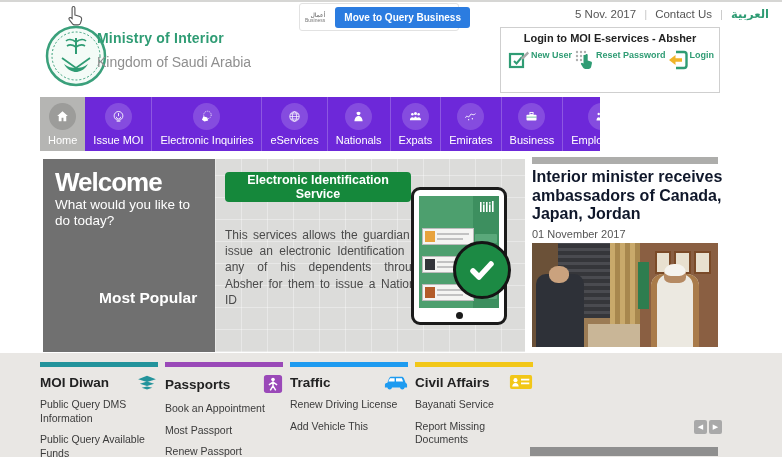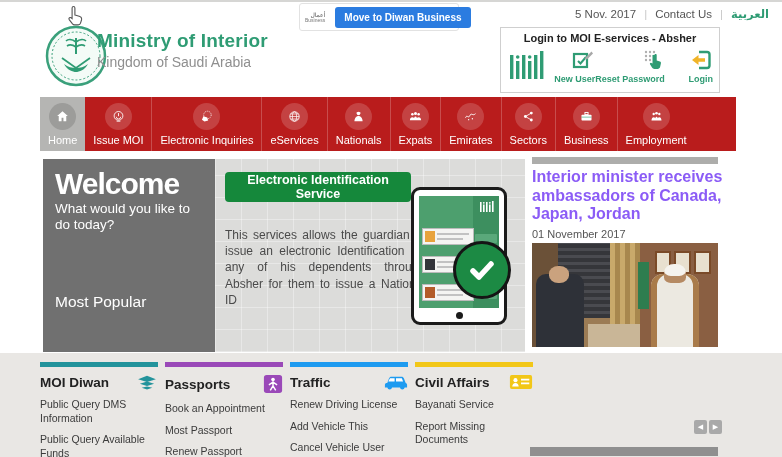--- a/index.html
+++ b/index.html
@@ -3,60 +3,60 @@
 <meta charset="utf-8">
 <style>
   html,body{margin:0;padding:0;background:#fff;}
   .page{position:relative;width:782px;height:457px;overflow:hidden;background:#fff;
         font-family:"Liberation Sans","DejaVu Sans",sans-serif;}
   .abs{position:absolute;}
   .topstrip{left:0;top:0;width:782px;height:2px;background:#d6d6d4;}
 
   
   .logo-wrap{left:44px;top:24px;width:64px;height:64px;}
-  .brand-title{left:97px;top:30px;font-size:19px;color:#2f9c74;font-weight:bold;letter-spacing:.2px;}
+  .brand-title{left:97px;top:30px;font-size:14px;color:#2f9c74;font-weight:bold;letter-spacing:.2px;}
   .brand-sub{left:97px;top:54px;font-size:14px;color:#8f8f8f;}
 
   .biz-box{left:299px;top:3px;width:160px;height:28px;border:1px solid #e2e2e2;border-radius:3px;
            background:#fff;display:flex;align-items:center;gap:5px;padding-left:5px;box-sizing:border-box;}
   .biz-logo-txt{display:flex;flex-direction:column;align-items:flex-end;line-height:1;}
   .biz-ar{font-size:6px;color:#555;}
   .biz-en{font-size:5px;color:#777;}
   .biz-btn{background:#2b7ce0;color:#fff;font-size:10px;font-weight:bold;border:none;border-radius:3px;
            height:21px;padding:0 9px;cursor:pointer;white-space:nowrap;}
 
   .topmeta{left:575px;top:7px;display:flex;align-items:center;gap:8px;font-size:11.5px;color:#555;}
   .topmeta .sep{color:#c9c9c9;}
   .lang{color:#2f9c74;font-weight:bold;cursor:pointer;}
   .contact{cursor:pointer;}
 
   .login-box{left:500px;top:27px;width:220px;height:66px;border:1px solid #cfcfcf;background:#fff;
              box-sizing:border-box;}
   .login-title{text-align:center;font-size:11px;font-weight:bold;color:#222;margin-top:4px;}
   .login-row{display:flex;align-items:flex-start;margin-top:4px;padding:0 6px;}
-  .login-action{display:flex;flex-direction:column;align-items:flex-end;flex:1;cursor:pointer;}
+  .login-action{display:flex;flex-direction:row;align-items:flex-start;flex:1;cursor:pointer;}
   .login-action .lbl{font-size:9px;font-weight:bold;color:#2f9c74;margin-top:2px;white-space:nowrap;}
 
   
-  .navbar{left:40px;top:97px;width:696px;height:54px;background:#b91c1c;display:flex;}
+  .navbar{left:40px;top:97px;width:560px;height:54px;background:#6d28d9;display:flex;}
   .nav-item{display:flex;flex-direction:column;align-items:center;justify-content:center;
             padding:0 8px;cursor:pointer;gap:4px;white-space:nowrap;}
   .nav-item + .nav-item{border-left:1px solid rgba(255,255,255,.22);}
   .nav-item .circ{width:27px;height:27px;border-radius:50%;background:rgba(255,255,255,.17);
                   display:flex;align-items:center;justify-content:center;}
   .nav-item .nlbl{font-size:11px;color:#fff;}
   .nav-item.active{background:#b5b5b3;border-left:none;}
   .nav-item.active + .nav-item{border-left:none;}
   .nav-item.active .circ{background:#9c9c9a;}
 
   
   .welcome{left:43px;top:159px;width:172px;height:193px;background:#707070;box-sizing:border-box;padding:10px 12px;}
-  .w-title{font-size:30px;font-weight:bold;color:#fff;line-height:1;letter-spacing:-1px;}
+  .w-title{font-size:26px;font-weight:bold;color:#fff;line-height:1;letter-spacing:-1px;}
   .w-sub{font-size:13.5px;color:#fff;margin-top:2px;width:142px;line-height:1.2;}
-  .w-pop{font-size:15.5px;font-weight:normal;color:#fff;margin-top:60px;}
+  .w-pop{font-size:15.5px;font-weight:bold;color:#fff;margin-top:60px;margin-left:44px;}
 
   .panel{left:215px;top:159px;width:310px;height:193px;background:#dcdcda;overflow:visible;
          background-image:
            repeating-linear-gradient(0deg,rgba(255,255,255,.35) 0 1px,transparent 1px 22px),
            repeating-linear-gradient(90deg,rgba(255,255,255,.35) 0 1px,transparent 1px 26px);}
   .svc-btn{position:absolute;left:10px;top:13px;width:186px;height:30px;background:#15883b;color:#fff;
            font-size:12.5px;font-weight:bold;border:none;border-radius:4px;cursor:pointer;
            font-family:"Liberation Sans",sans-serif;}
   .svc-desc{position:absolute;left:10px;top:68px;width:200px;font-size:12px;color:#4a4a4a;
             text-align:justify;line-height:1.35;}
@@ -73,21 +73,21 @@
   .card .av{position:absolute;left:2px;top:2px;width:10px;height:11px;}
   .card .ln{position:absolute;left:14px;height:2px;background:#c2c2c2;}
   .home-dot{position:absolute;left:50%;bottom:3px;width:7px;height:7px;margin-left:-3.5px;
             border-radius:50%;background:#1b1b1b;}
   .check{position:absolute;left:238px;top:82px;width:58px;height:58px;border-radius:50%;
          background:#1c8a44;border:3px solid #151515;box-sizing:border-box;
          display:flex;align-items:center;justify-content:center;}
 
   
   .news-bar{left:532px;top:157px;width:186px;height:7px;background:#adadab;}
-  .news-h{left:532px;top:168px;width:192px;font-size:16px;font-weight:bold;color:#8b5cf6;line-height:1.16;cursor:pointer;}
+  .news-h{left:532px;top:168px;width:192px;font-size:16px;font-weight:bold;color:#0f172a;line-height:1.16;cursor:pointer;}
   .news-date{left:532px;top:228px;font-size:11px;color:#555;}
   .photo{left:532px;top:243px;width:186px;height:104px;overflow:hidden;background:#9c7c55;cursor:pointer;}
   .ph{position:absolute;}
   .news-cap{left:532px;top:352px;width:192px;font-size:10.5px;color:#444;line-height:1.45;}
   .more{color:#009257;font-weight:bold;cursor:pointer;}
   .more-arr{color:#009257;font-size:8px;}
 
   
   .band{left:0;top:353px;width:782px;height:104px;background:#e9e7e4;}
   .col{position:absolute;top:362px;width:118px;}
@@ -132,21 +132,21 @@
     <svg width="26" height="22" viewBox="0 0 26 22">
       <rect x="1" y="4" width="2.6" height="15" fill="#4472c4"></rect>
         <rect x="5.5" y="8" width="2.6" height="11" fill="#4472c4"></rect>
         <circle cx="6.8" cy="5" r="1.4" fill="#4472c4"></circle>
       <rect x="10" y="4" width="2.6" height="15" fill="#4472c4"></rect>
         <rect x="14.5" y="8" width="2.6" height="11" fill="#4472c4"></rect>
         <circle cx="15.8" cy="5" r="1.4" fill="#4472c4"></circle>
       <rect x="19" y="4" width="2.6" height="15" fill="#4472c4"></rect>
         <rect x="23" y="1.5" width="2.6" height="17.5" fill="#4472c4"></rect>
     </svg>
-    <button class="biz-btn">Move to Diwan Business</button>
+    <button class="biz-btn">Move to Query Business</button>
   </div>
 
   <div class="abs topmeta">
     <span>5 Nov. 2017</span>
     <span class="sep">|</span>
     <span class="contact">Contact Us</span>
     <span class="sep">|</span>
     <span class="lang">العربية</span>
   </div>
 
@@ -263,31 +263,20 @@
             <path d="M4 14c2.5-6 4.5 2 7-3.5s4.5 1.5 9-3" fill="none" stroke="#fff" stroke-width="1.5"></path>
             <circle cx="9" cy="17" r="1.1" fill="#fff"></circle>
             <circle cx="15" cy="15.5" r="1.1" fill="#fff"></circle>
           </svg>
       </span>
       <span class="nlbl">Emirates</span>
     </a>
     <a class="nav-item">
       <span class="circ">
         <svg width="15" height="15" viewBox="0 0 24 24">
-            <path d="M7 12L16.5 6.5M7 12l9.5 5.5" stroke="#fff" stroke-width="1.4"></path>
-            <circle cx="7" cy="12" r="2.3" fill="#fff"></circle>
-            <circle cx="16.5" cy="6.5" r="2.3" fill="#fff"></circle>
-            <circle cx="16.5" cy="17.5" r="2.3" fill="#fff"></circle>
-          </svg>
-      </span>
-      <span class="nlbl">Sectors</span>
-    </a>
-    <a class="nav-item">
-      <span class="circ">
-        <svg width="15" height="15" viewBox="0 0 24 24">
             <rect x="9.5" y="5.5" width="5" height="3.5" fill="none" stroke="#fff" stroke-width="1.5"></rect>
             <rect x="4" y="9" width="16" height="9.5" rx="1.2" fill="#fff"></rect>
             <path d="M4 13h16" stroke="#2f9c74" stroke-width="1"></path>
           </svg>
       </span>
       <span class="nlbl">Business</span>
     </a>
     <a class="nav-item">
       <span class="circ">
         <svg width="15" height="15" viewBox="0 0 24 24">
@@ -415,21 +404,20 @@
     <div class="bar" style="background-color: rgb(30, 155, 240);"></div>
     <div class="head">
       <span class="title">Traffic</span>
       <svg width="24" height="16" viewBox="0 0 26 17" style="color: rgb(30, 155, 240);">
         <path d="M3 9l2-5c.4-1 1.3-1.7 2.4-1.7h11.2c1.1 0 2 .7 2.4 1.7l2 5c.9.3 1.5 1.1 1.5 2.1V14h-2.6a2.6 2.6 0 0 1-5.1 0H8.2a2.6 2.6 0 0 1-5.1 0H.5v-2.9c0-1 .6-1.8 1.5-2.1z" fill="currentColor" transform="translate(0.5,0.5)"></path>
         <path d="M6.5 4.5h5v3.5h-6.8zM13 4.5h6.3l1.4 3.5H13z" fill="#fff"></path>
       </svg>
     </div>
     <div class="qlink">Renew Driving License</div>
     <div class="qlink">Add Vehicle This</div>
-    <div class="qlink">Cancel Vehicle User</div>
 
   </div>
 
   <div class="col" style="left:415px">
     <div class="bar" style="background-color: rgb(242, 199, 24);"></div>
     <div class="head">
       <span class="title">Civil Affairs</span>
       <svg width="24" height="16" viewBox="0 0 26 17" style="color: rgb(242, 199, 24);">
         <rect x="1" y="1" width="24" height="15" rx="2" fill="currentColor"></rect>
         <circle cx="7" cy="6.5" r="2.2" fill="#fff"></circle>

